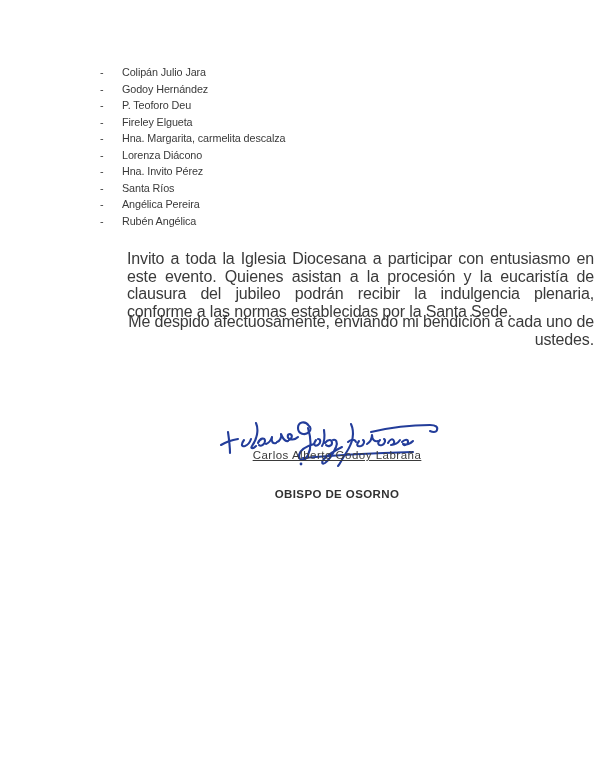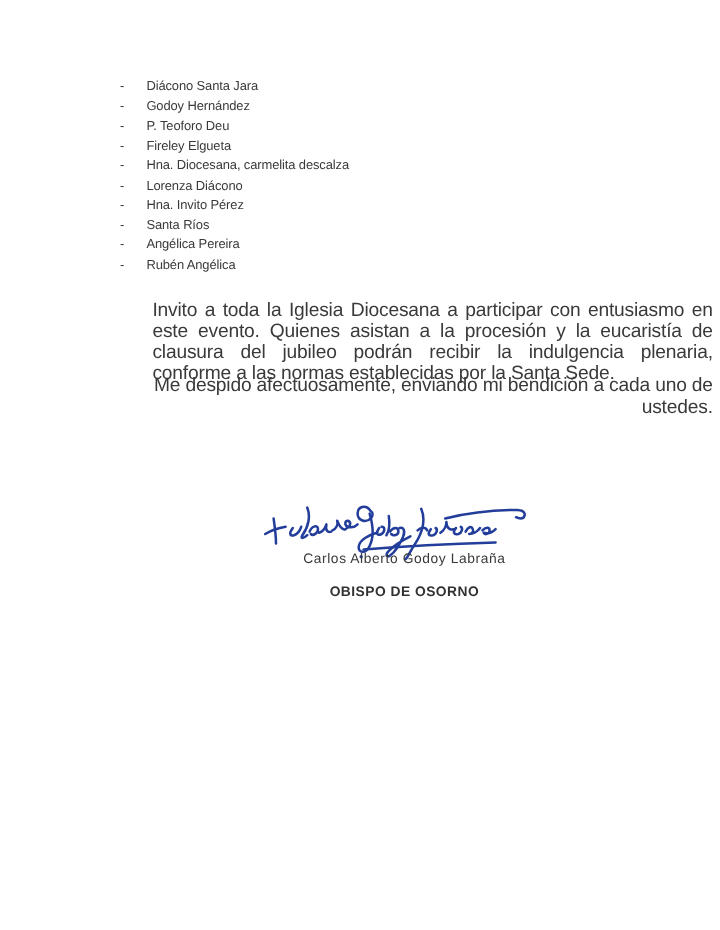--- a/index.html
+++ b/index.html
@@ -64,48 +64,48 @@
   }
   .sig-svg circle { fill: var(--color-ink, #233d9a); }
   .sig-name, .sig-title {
     position: absolute;
     left: 212px;
     width: 250px;
     text-align: center;
     font-size: 11.5px;
     line-height: 16px;
   }
-  .sig-name  { top: 458px; letter-spacing: 0.5px; }
+  .sig-name  { top: 447px; letter-spacing: 0.5px; text-decoration: underline; }
   .sig-title { top: 486px; font-weight: bold; letter-spacing: 0.4px; color: #313131; text-align: center; }
 </style>
 </head>
 <body style="--color-page_background: #ffffff; --color-text: #3a3a3a; --color-ink: #233d9a;">
 
 <div class="page">
 
   <div class="name-list">
     <div class="list-item">
       <span class="dash">-</span>
-      <span class="li-text">Diácono Santa Jara</span>
+      <span class="li-text">Colipán Julio Jara</span>
     </div>
     <div class="list-item">
       <span class="dash">-</span>
       <span class="li-text">Godoy Hernández</span>
     </div>
     <div class="list-item">
       <span class="dash">-</span>
       <span class="li-text">P. Teoforo Deu</span>
     </div>
     <div class="list-item">
       <span class="dash">-</span>
       <span class="li-text">Fireley Elgueta</span>
     </div>
     <div class="list-item">
       <span class="dash">-</span>
-      <span class="li-text">Hna. Diocesana, carmelita descalza</span>
+      <span class="li-text">Hna. Margarita, carmelita descalza</span>
     </div>
     <div class="list-item">
       <span class="dash">-</span>
       <span class="li-text">Lorenza Diácono</span>
     </div>
     <div class="list-item">
       <span class="dash">-</span>
       <span class="li-text">Hna. Invito Pérez</span>
     </div>
     <div class="list-item">

